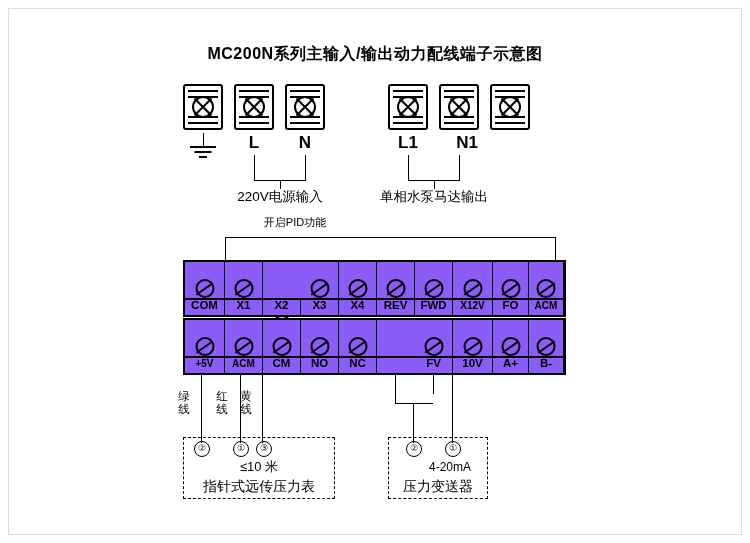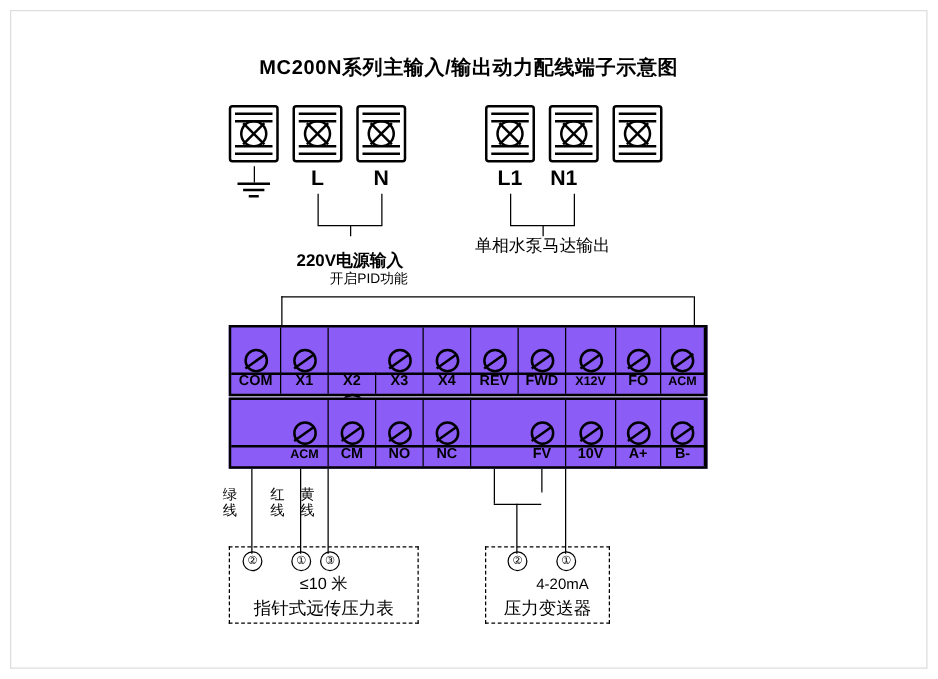--- a/index.html
+++ b/index.html
@@ -198,21 +198,21 @@
     <span style="top:23px; width:8px;"></span>
   </div>
 
   <div class="plabel" style="left:231px; top:133px;">L</div>
   <div class="plabel" style="left:282px; top:133px;">N</div>
 
   <div class="vline" style="left:254px; top:155px; height:25px;"></div>
   <div class="vline" style="left:305px; top:155px; height:25px;"></div>
   <div class="hline" style="left:254px; top:180px; width:52px;"></div>
   <div class="vline" style="left:280px; top:180px; height:9px;"></div>
-  <div class="caption" style="left:200px; top:200px; width:160px;font-weight:bold;">220V电源输入</div>
+  <div class="caption" style="left:200px; top:188px; width:160px;">220V电源输入</div>
 
   <div class="tblock" style="left:388px; top:84px;">
     <div class="screw">
         <i></i>
         <b></b>
       </div>
   </div>
   <div class="tblock" style="left:439px; top:84px;">
     <div class="screw">
         <i></i>
@@ -220,21 +220,21 @@
       </div>
   </div>
   <div class="tblock" style="left:490px; top:84px;">
     <div class="screw">
         <i></i>
         <b></b>
       </div>
   </div>
 
   <div class="plabel" style="left:385px; top:133px;">L1</div>
-  <div class="plabel" style="left:428px; top:133px;">N1</div>
+  <div class="plabel" style="left:444px; top:133px;">N1</div>
 
   <div class="vline" style="left:408px; top:155px; height:25px;"></div>
   <div class="vline" style="left:459px; top:155px; height:25px;"></div>
   <div class="hline" style="left:408px; top:180px; width:52px;"></div>
   <div class="vline" style="left:434px; top:180px; height:9px;"></div>
   <div class="caption" style="left:354px; top:188px; width:160px;">单相水泵马达输出</div>
 
   <div class="pidlabel" style="left:215px; top:215px; width:160px;">开启PID功能</div>
   <div class="hline" style="left:225px; top:237px; width:330px;"></div>
   <div class="vline" style="left:225px; top:237px; height:23px;"></div>
@@ -298,20 +298,26 @@
     <div class="cell" style="left:344px; width:35px;">
       <div class="cellscrew">
           <i></i>
         </div>
       <div class="cellname small">ACM</div>
     </div>
     <div class="rowsep" style="top:36px;"></div>
   </div>
 
   <div class="rowbox" style="left:183px; top:318px; width:383px; height:57px;">
+    <div class="cell" style="left:0px; width:40px;">
+      <div class="cellscrew">
+          <i></i>
+        </div>
+      <div class="cellname small">+5V</div>
+    </div>
     <div class="cell" style="left:40px; width:38px;">
       <div class="cellscrew">
           <i></i>
         </div>
       <div class="cellname small">ACM</div>
     </div>
     <div class="cell" style="left:78px; width:38px;">
       <div class="cellscrew">
           <i></i>
         </div>

